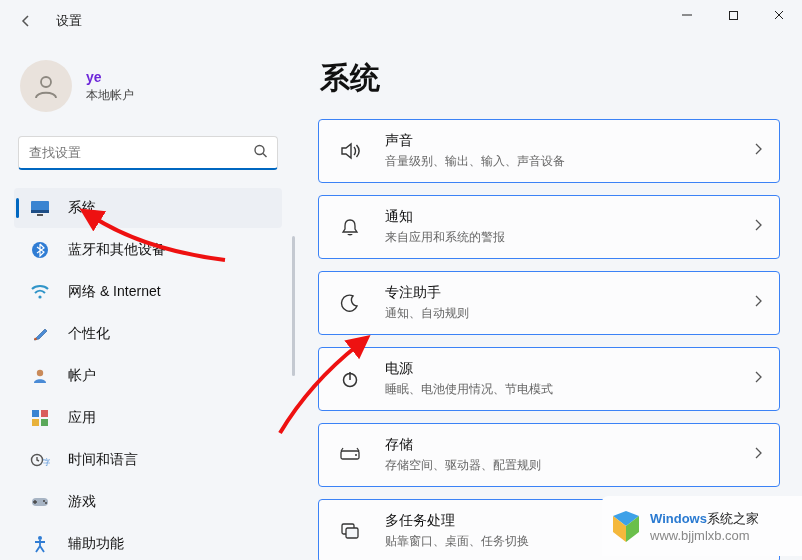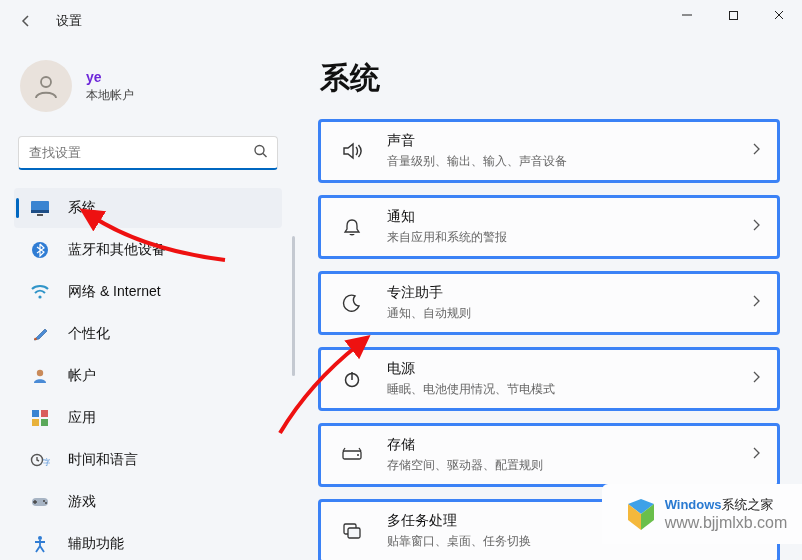--- a/index.html
+++ b/index.html
@@ -22,32 +22,32 @@
   .nav-list { display:flex; flex-direction:column; gap:2px; }
   .nav-item { display:flex; align-items:center; height:40px; border-radius:4px; padding-left:14px; position:relative; font-size:14px; color:#111; }
   .nav-item .icon-slot { width:24px; height:24px; display:flex; align-items:center; justify-content:center; margin-right:16px; }
   .nav-item.active { background:#eceff4; }
   .nav-item.active::before { content:""; position:absolute; left:2px; top:10px; bottom:10px; width:3px; background:#0067c0; border-radius:2px; }
   .divider-scroll { position:absolute; right:0; top:172px; bottom:0; width:5px; }
   .divider-scroll .thumb { position:absolute; top:22px; height:140px; right:1px; width:3px; background:#c4c9d1; border-radius:2px; }
   .main { flex:1; padding: 8px 22px 0 22px; overflow:hidden; position:relative; }
   .page-title { font-size: 30px; font-weight:600; color:#111; margin: 8px 0 20px 2px; }
   .card-list { display:flex; flex-direction:column; gap:12px; }
-  .card { background:#fcfcfd; border:3px solid #3b82f6; border-radius:4px; height:64px; display:flex; align-items:center; padding:0 16px 0 14px; }
+  .card { background:#fcfcfd; border:1px solid #3b82f6; border-radius:4px; height:64px; display:flex; align-items:center; padding:0 16px 0 14px; }
   .card-icon { width:34px; height:34px; display:flex; align-items:center; justify-content:center; color:#333; margin-right:18px; }
   .card-text { flex:1; }
   .card-title { font-size:14px; color:#111; }
   .card-desc { font-size:12px; color:#666; margin-top:3px; }
   .chevron { color:#555; }
   
   .arrow-svg { position:absolute; pointer-events:none; }
   
-  .watermark { position:absolute; right:0; bottom:16px; width:200px; height:60px; display:flex; align-items:center; gap:6px; background:#fdfdfe; border-top-left-radius:6px; padding-left:6px;justify-content:center; }
+  .watermark { position:absolute; right:0; bottom:4px; width:200px; height:60px; display:flex; align-items:center; gap:6px; background:#fdfdfe; border-top-left-radius:6px; padding-left:6px; }
   .wm-text1 { font-size:13px; color:#222; }
-  .wm-text2 { font-size:16px; color:#888; }
+  .wm-text2 { font-size:13px; color:#888; }
 </style>
 </head>
 <body>
 
 <div class="titlebar">
   <div class="back-btn">
     <svg width="16" height="16" viewBox="0 0 16 16">
         <path d="M10 3 L5 8 L10 13" stroke="#555" stroke-width="1.5" fill="none"></path>
       </svg>
   </div>

